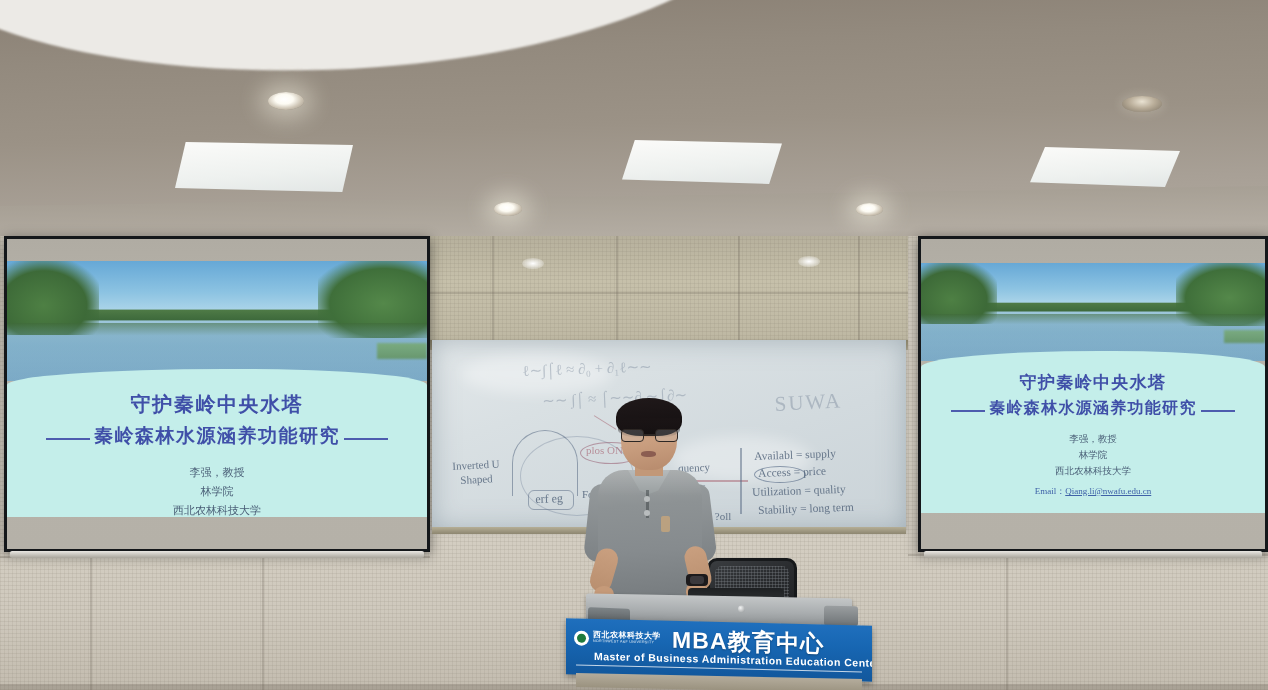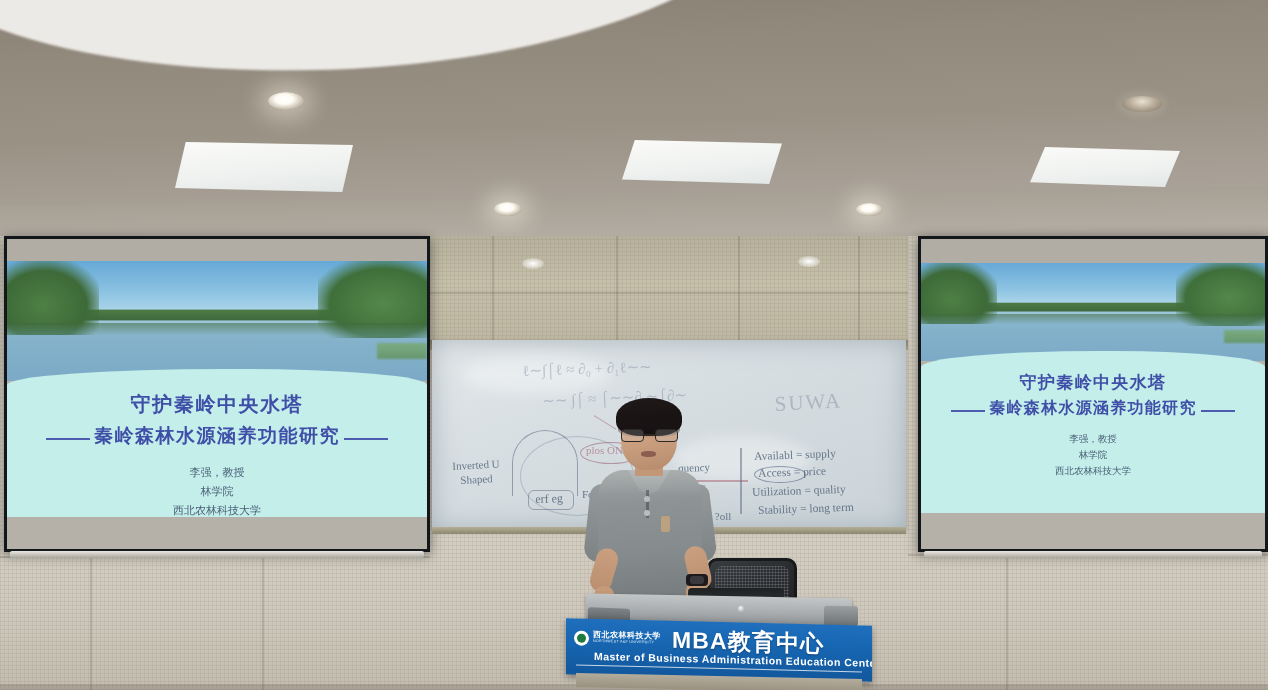--- a/index.html
+++ b/index.html
@@ -350,20 +350,23 @@
           <div style="text-align:center;margin-top:4px;">
             <span class="slide-title2">
               <span class="rule-l" style="left:-38px;width:34px;"></span>
               <span class="slide-title" style="font-size:16px;">秦岭森林水源涵养功能研究</span>
               <span class="rule-r" style="right:-38px;width:34px;"></span>
             </span>
           </div>
           <div class="slide-sub" style="font-size:9.5px;margin-top:14px;">李强，教授</div>
           <div class="slide-sub" style="font-size:9.5px;margin-top:3px;">林学院</div>
           <div class="slide-sub" style="font-size:9.5px;margin-top:3px;">西北农林科技大学</div>
+          <div class="slide-email" style="font-size:9px;margin-top:7px;">
+            <span>Email：</span><u>Qiang.li@nwafu.edu.cn</u>
+          </div>
         </div>
       </div>
     </div>
   </div>
   <div class="screen-roller" style="left:924px;top:551px;width:338px;"></div>
 
   <div class="whiteboard">
     <div class="wb-smudge" style="left:30px;top:14px;width:150px;height:40px;"></div>
     <div class="wb-smudge" style="left:240px;top:96px;width:140px;height:46px;"></div>
 

